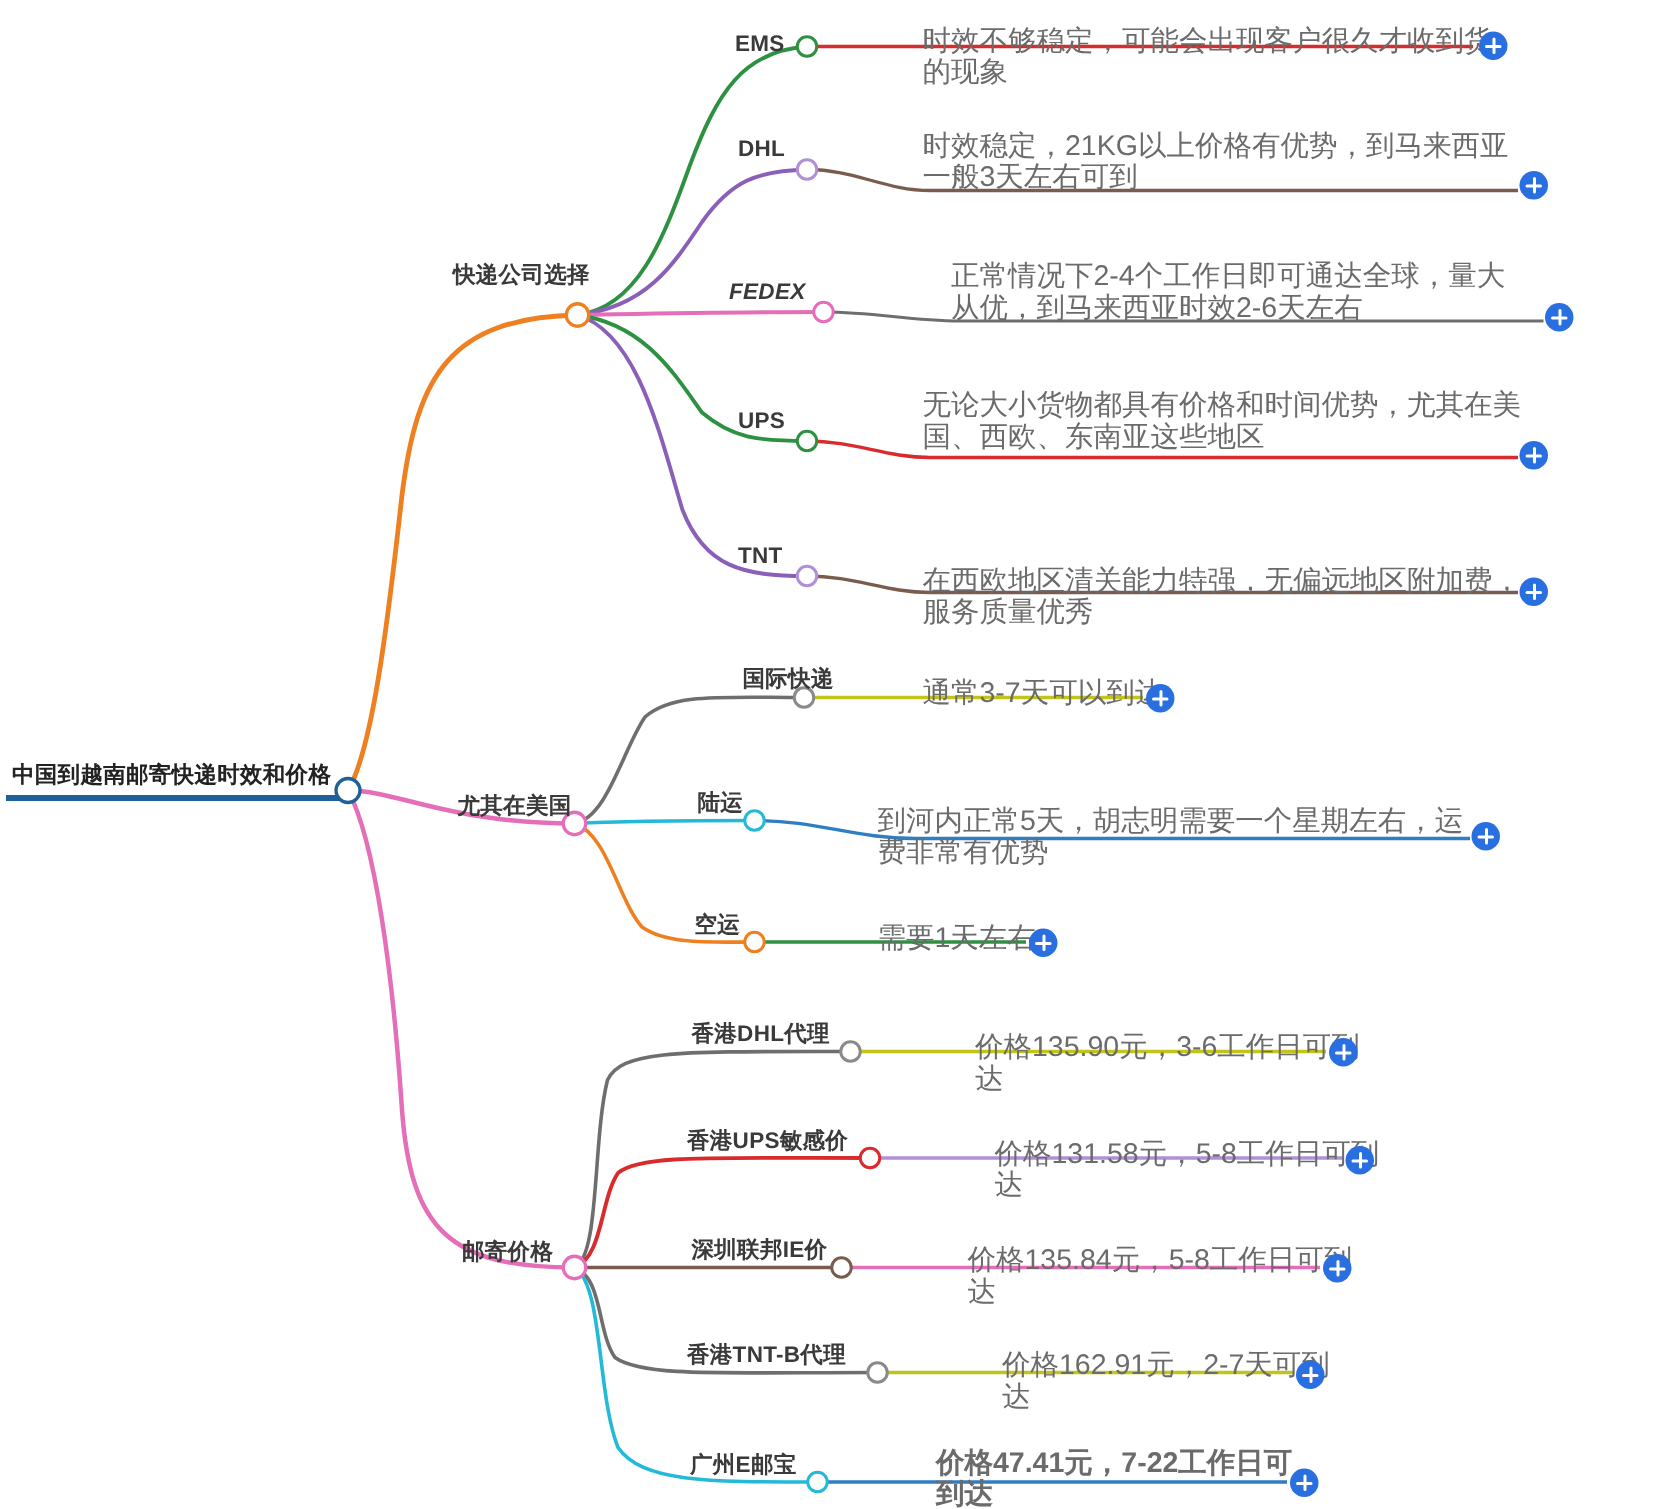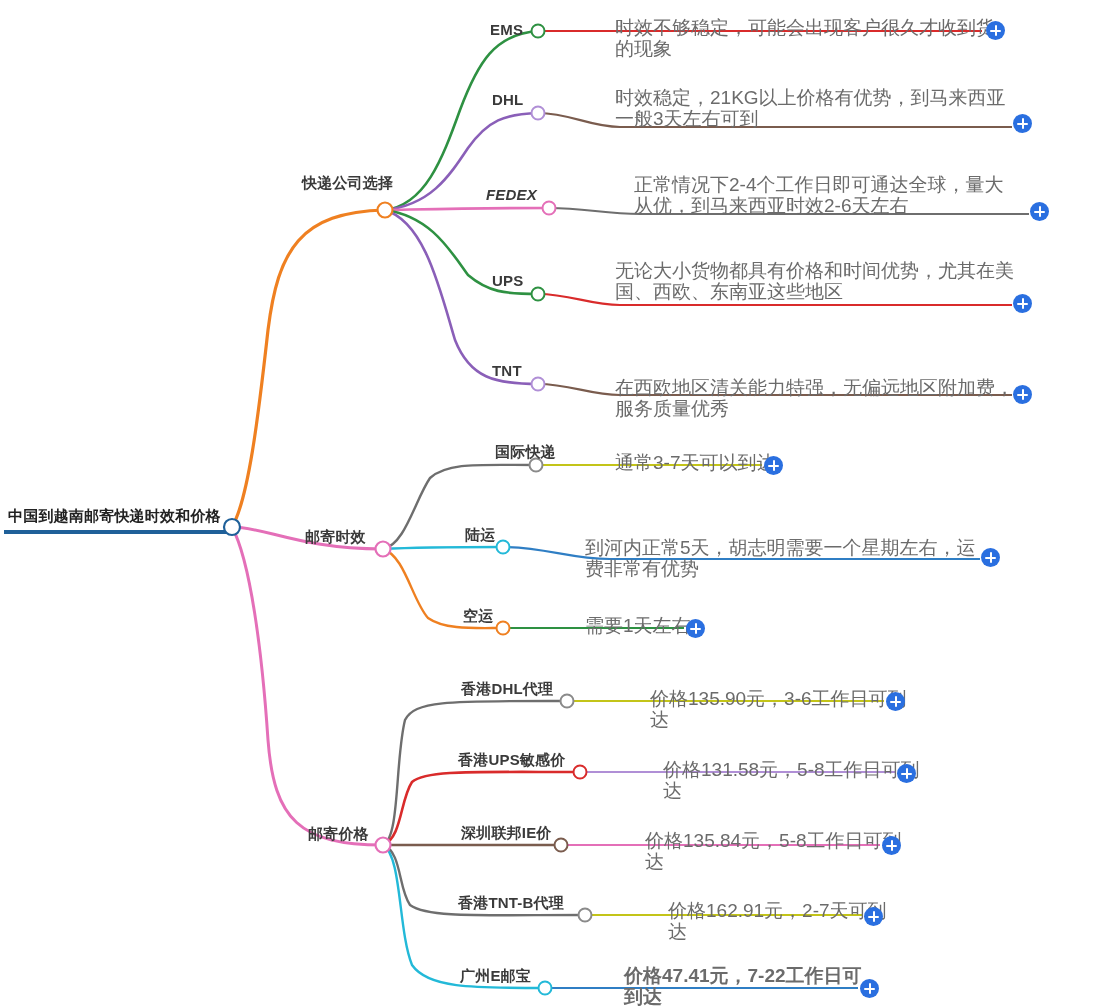--- a/index.html
+++ b/index.html
@@ -110,21 +110,21 @@
   <circle cx="567" cy="701" r="6.5" fill="#ffffff" stroke="#8a8a8a" stroke-width="2"></circle>
   <circle cx="580" cy="772" r="6.5" fill="#ffffff" stroke="#d92b2b" stroke-width="2"></circle>
   <circle cx="561" cy="845" r="6.5" fill="#ffffff" stroke="#7a5c4e" stroke-width="2"></circle>
   <circle cx="585" cy="915" r="6.5" fill="#ffffff" stroke="#8a8a8a" stroke-width="2"></circle>
   <circle cx="545" cy="988" r="6.5" fill="#ffffff" stroke="#23b9d8" stroke-width="2"></circle>
 </svg>
 
 <div class="lbl root" style="left:8px;top:507px;">中国到越南邮寄快递时效和价格</div>
 
 <div class="lbl" style="left:302px;top:174px;">快递公司选择</div>
-<div class="lbl" style="left:305px;top:528px;">邮寄时效</div>
+<div class="lbl" style="left:305px;top:528px;">尤其在美国</div>
 <div class="lbl" style="left:308px;top:825px;">邮寄价格</div>
 
 <div class="lbl" style="left:490px;top:7px;margin-top:14px;">EMS</div>
 <div class="lbl" style="left:492px;top:91px;">DHL</div>
 <div class="lbl" style="left:486px;top:186px;font-style:italic;">FEDEX</div>
 <div class="lbl" style="left:492px;top:272px;">UPS</div>
 <div class="lbl" style="left:492px;top:362px;">TNT</div>
 
 <div class="lbl" style="left:462px;top:443px;padding-left:33px;">国际快递</div>
 <div class="lbl" style="left:465px;top:526px;">陆运</div>

